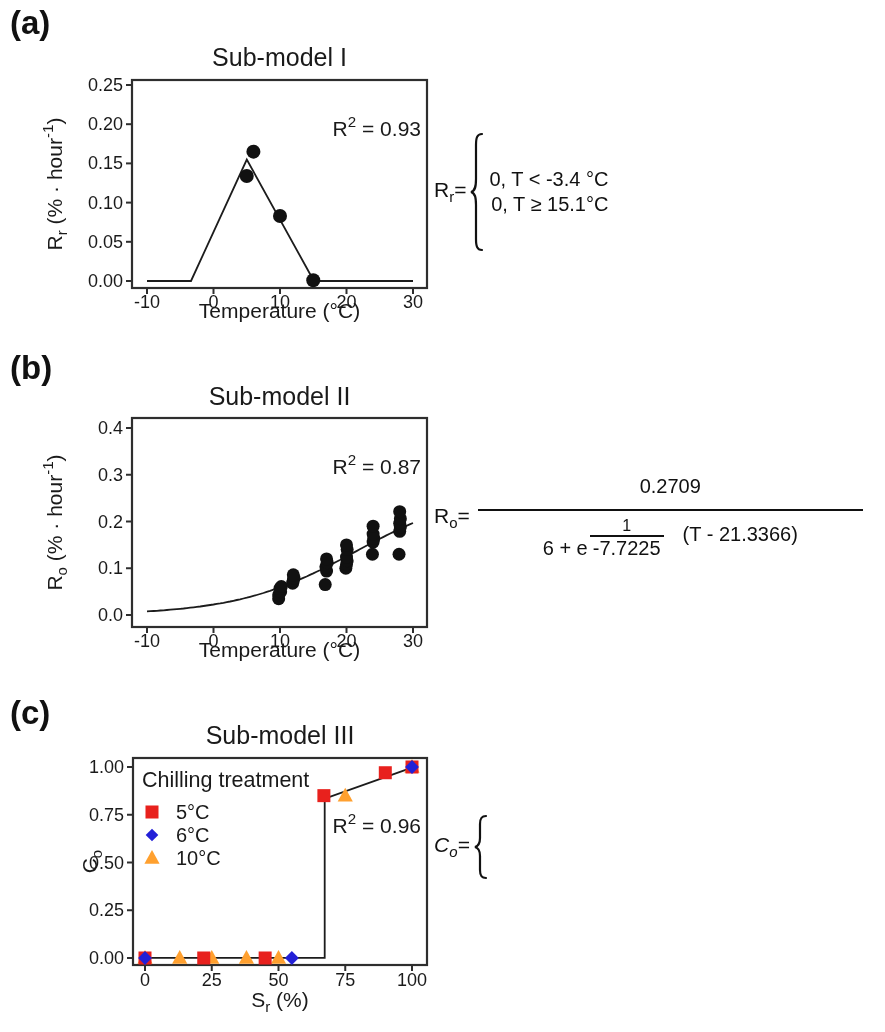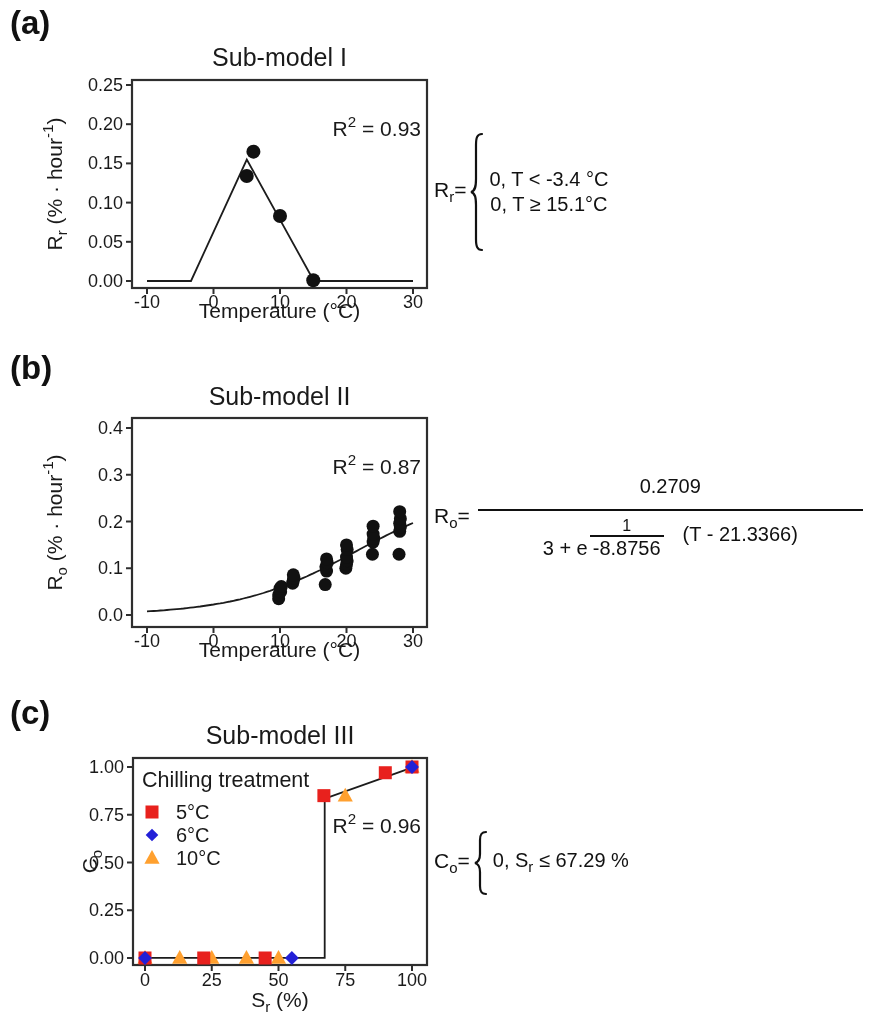--- a/index.html
+++ b/index.html
@@ -6,21 +6,21 @@
   .canvas{position:relative;width:885px;height:1032px;background:#ffffff;overflow:hidden;
           font-family:"Liberation Sans","DejaVu Sans",sans-serif;color:#111;}
   .row{position:absolute;left:0;width:885px;}
   .panel-label{position:absolute;left:10px;top:4px;font-size:33px;font-weight:bold;color:#111;}
   svg.chart{position:absolute;left:0;top:0;}
   svg.chart text{font-family:"Liberation Sans","DejaVu Sans",sans-serif;fill:#1a1a1a;}
   .eq{position:absolute;display:flex;align-items:center;font-size:20px;color:#111;white-space:nowrap;}
   .eq sub{font-size:15px;}
   .eq-lhs{font-size:21px;}
   .brace{margin:0 5px 0 3px;flex:0 0 auto;}
-  .cases{text-align:center;font-size:20px;line-height:25px;}
+  .cases{text-align:right;font-size:20px;line-height:25px;}
   .case-line{white-space:pre;}
   .frac{display:inline-flex;flex-direction:column;align-items:center;margin-left:8px;min-width:385px;}
   .frac-num{font-size:20px;padding:0 6px 11px;}
   .frac-bar{width:100%;border-top:2.2px solid #111;height:0;}
   .frac-den{display:flex;align-items:flex-end;padding-top:7px;font-size:20px;}
   .exp-frac{display:inline-flex;flex-direction:column;align-items:center;margin:0 2px;}
   .exp-num{font-size:16px;line-height:1;padding-bottom:1px;}
   .exp-den{border-top:2px solid #111;font-size:20px;line-height:1.15;padding:0 3px;}
   .exp-tail{position:relative;top:-14px;margin-left:17px;text-align:right;}
 </style>
@@ -153,24 +153,24 @@
             <circle cx="399.7" cy="166.6825" r="6.5" fill="#111111"></circle>
           </g>
         </g>
       </svg>
     <div class="eq" style="left:434px;top:130px;">
       <span class="eq-lhs">R<sub>o</sub>=</span>
       <div class="frac">
         <div class="frac-num">0.2709</div>
         <div class="frac-bar"></div>
         <div class="frac-den">
-          <span>3 + e</span>
+          <span>6 + e</span>
           <span class="exp-frac">
             <span class="exp-num">1</span>
-            <span class="exp-den">-8.8756</span>
+            <span class="exp-den">-7.7225</span>
           </span>
           <span class="exp-tail">(T - 21.3366)</span>
         </div>
       </div>
     </div>
   </section>
 
   <section class="row" style="top:690px;height:342px;">
     <div class="panel-label">(c)</div>
     <svg class="chart" id="chart-c" width="450" height="340">
@@ -231,24 +231,23 @@
             <text x="142" y="97" font-size="21.5">Chilling treatment</text>
             <rect x="145.5" y="115.5" width="13" height="13" fill="#e8211d"></rect>
             <text x="176" y="129" font-size="20">5°C</text>
             <rect x="147.536" y="140.536" width="8.927999999999999" height="8.927999999999999" fill="#2320d7" transform="rotate(45 152 145)"></rect>
             <text x="176" y="152" font-size="20">6°C</text>
             <path d="M 152 160 L 159.6 173.76 L 144.4 173.76 Z" fill="#ffa02f"></path>
             <text x="176" y="175" font-size="20">10°C</text>
           </g>
         </g>
       </svg>
-    <div class="eq" style="left:434px;top:140px;">
+    <div class="eq" style="left:434px;top:124px;font-style:italic;">
       <span class="eq-lhs">C<sub>o</sub>=</span>
       <svg class="brace" width="15" height="66" viewBox="0 0 15 66">
         <path d="M 13 2 C 8 2 7 5 7 10 L 7 24 C 7 29 6 32 2 33 C 6 34 7 37 7 42 L 7 56 C 7 61 8 64 13 64" fill="none" stroke="#111" stroke-width="2.2" stroke-linecap="round"></path>
       </svg>
       <div class="cases">
-        <div class="case-line">0, S<sub>r</sub> ≤ 67.29 %</div>
       </div>
     </div>
   </section>
 
 </div>
 
 </body></html>

